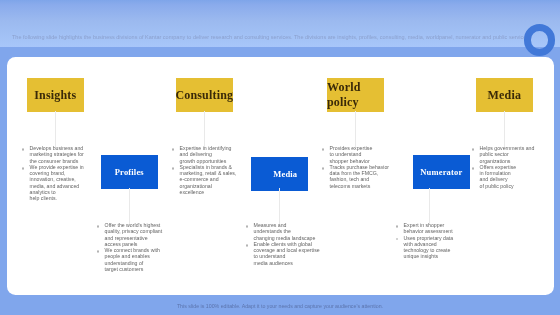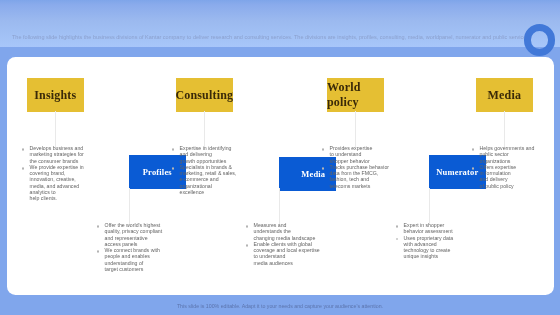--- a/index.html
+++ b/index.html
@@ -14,21 +14,21 @@
   .subtitle{position:absolute;will-change:transform;left:12px;top:33.5px;font-size:5.53px;color:#8ba0cd;line-height:6px;
        white-space:nowrap;}
   .ring{position:absolute;left:523.5px;top:24px;width:31.5px;height:31.5px;border-radius:50%;
         border:7.8px solid #4178d8;box-sizing:border-box;}
   .card{position:absolute;left:7px;top:57px;width:546.5px;height:238px;background:#fff;border-radius:8.5px;}
   .foot{position:absolute;will-change:transform;left:0;top:302.5px;width:560px;text-align:center;font-size:5.25px;color:#5b74ad;}
 
   .node{position:absolute;box-sizing:border-box;display:flex;align-items:center;justify-content:center;will-change:transform;
         font-family:"Liberation Serif", serif;font-weight:700;width:56.6px;height:33.6px;padding-top:1px;letter-spacing:.18px;}
   .ybox{background:#e5bf33;color:#3a2a08;font-size:12px;}
-  .bbox{background:#0a5bd4;color:#fff;font-size:8.5px;margin-left:28px;}
+  .bbox{background:#0a5bd4;color:#fff;font-size:8.5px;}
   .vline{position:absolute;width:1px;background:#e9e9e9;}
   .blk{position:absolute;font-size:5.2px;color:#646464;line-height:6.3px;white-space:nowrap;will-change:transform;}
   .blk .li{position:relative;padding-left:7.6px;}
   .blk .li:before{content:"";position:absolute;left:-0.4px;top:3px;width:2.8px;height:2.8px;
         border:0.7px solid #b4b4b4;border-radius:50%;box-sizing:border-box;}
 </style>
 </head>
 <body>
 
 <div class="slide">
@@ -60,21 +60,21 @@
       <div class="blk" style="left: 246.4px; top: 221.6px;">
         <div class="li"><span>Measures and</span><br><span>understands the</span><br><span>changing media landscape</span></div>
         <div class="li"><span>Enable clients with global</span><br><span>coverage and local expertise</span><br><span>to understand</span><br><span>media audiences</span></div>
       </div>
       <div class="node ybox" style="left: 326.7px; top: 78px;">World policy</div>
       <div class="vline" style="left: 354.7px; top: 111px; height: 35.6px;"></div>
       <div class="blk" style="left: 322.4px; top: 144.6px;">
         <div class="li"><span>Provides expertise</span><br><span>to understand</span><br><span>shopper behavior</span></div>
         <div class="li"><span>Tracks purchase behavior</span><br><span>data from the FMCG,</span><br><span>fashion, tech and</span><br><span>telecoms markets</span></div>
       </div>
-      <div class="node bbox" style="left: 401px; top: 155px; font-family: Liberation Serif, serif;">Numerator</div>
+      <div class="node bbox" style="left: 413px; top: 155px; font-family: Liberation Serif, serif;">Numerator</div>
       <div class="vline" style="left: 429px; top: 188px; height: 35.6px;"></div>
       <div class="blk" style="left: 396.4px; top: 221.6px;">
         <div class="li"><span>Expert in shopper</span><br><span>behavior assessment</span></div>
         <div class="li"><span>Uses proprietary data</span><br><span>with advanced</span><br><span>technology to create</span><br><span>unique insights</span></div>
       </div>
       <div class="node ybox" style="left: 476px; top: 78px;">Media</div>
       <div class="vline" style="left: 504px; top: 111px; height: 35.6px;"></div>
       <div class="blk" style="left: 472.4px; top: 144.6px;">
         <div class="li"><span>Helps governments and</span><br><span>public sector</span><br><span>organizations</span></div>
         <div class="li"><span>Offers expertise</span><br><span>in formulation</span><br><span>and delivery</span><br><span>of public policy</span></div>

